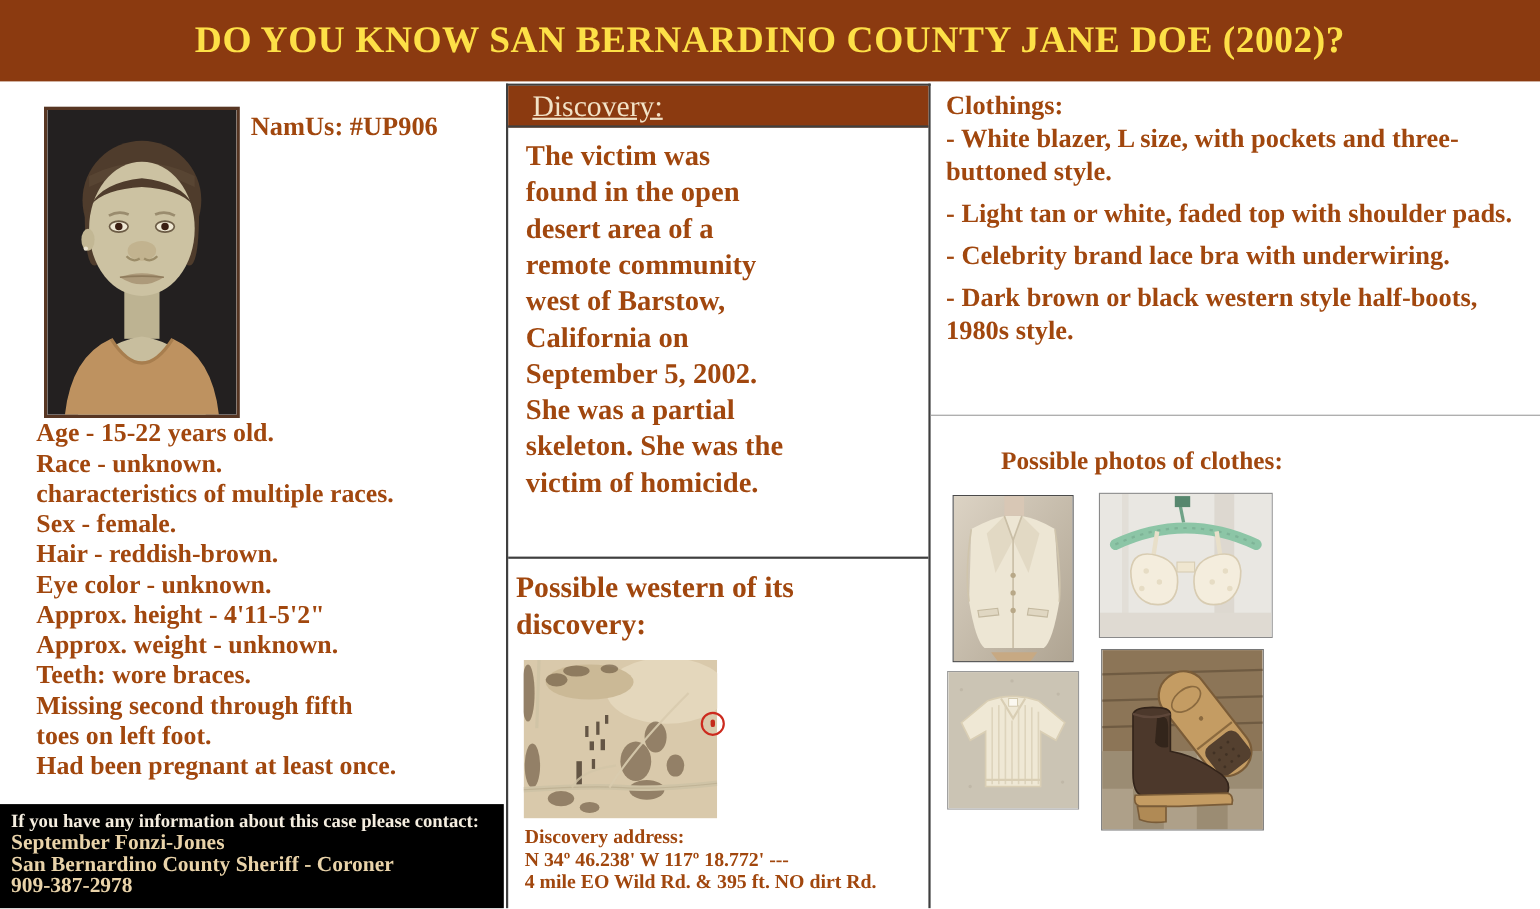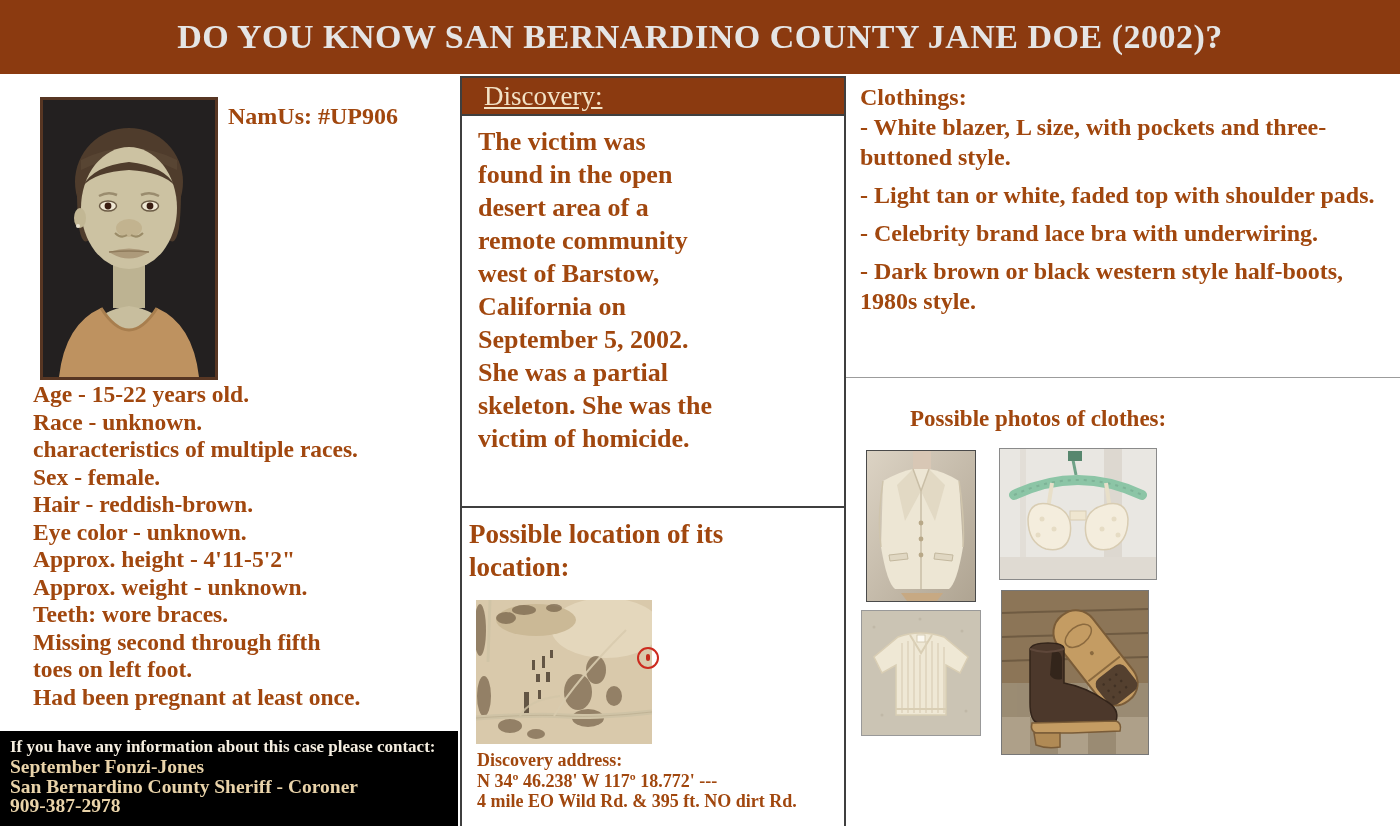--- a/index.html
+++ b/index.html
@@ -1,21 +1,21 @@
 <!DOCTYPE html>
 <html><head>
 <meta charset="utf-8">
 <style>
   html,body{margin:0;padding:0;background:#ffffff;}
   #poster{position:relative;width:1400px;height:826px;background:#ffffff;overflow:hidden;
           font-family:"Liberation Serif","DejaVu Serif",serif;}
   
   .banner{position:absolute;left:0;top:0;width:1400px;height:74px;background:#8B3A10;
           display:flex;align-items:center;justify-content:center;}
-  .banner h1{margin:0;font-size:34px;font-weight:bold;color:#e5e5e5;letter-spacing:.5px;}
+  .banner h1{margin:0;font-size:34px;font-weight:bold;color:#fde047;letter-spacing:.5px;}
   
   .portrait{position:absolute;left:40px;top:97px;width:172px;height:277px;border:3px solid #573623;}
   .portrait svg{display:block;}
   .ids{position:absolute;left:228px;top:101px;font-size:24px;font-weight:bold;color:#A1470E;line-height:30px;white-space:nowrap;}
   .chars{position:absolute;left:33px;top:381px;font-size:23.5px;font-weight:bold;color:#A1470E;line-height:27.5px;}
   .chars div{white-space:nowrap;}
   .contact{position:absolute;left:0;top:731px;width:458px;height:95px;background:#000000;
            box-sizing:border-box;padding:6px 10px;font-weight:bold;}
   .contact .intro{font-size:17px;line-height:20px;color:#F5EEE0;}
   .contact .det{font-size:19.5px;line-height:19.5px;color:#E9D3A9;}
@@ -107,21 +107,21 @@
     <div class="intro">If you have any information about this case please contact:</div>
     <div class="det">September Fonzi-Jones</div>
     <div class="det">San Bernardino County Sheriff - Coroner</div>
     <div class="det">909-387-2978</div>
   </div>
 
   <div class="midpanel">
     <div class="disc-header">Discovery:</div>
     <div class="disc-body">The victim was found in the open desert area of a remote community west of Barstow, California on September 5, 2002. She was a partial skeleton. She was the victim of homicide.</div>
     <div class="mid-divider"></div>
-    <div class="loc-header">Possible location of its location:</div>
+    <div class="loc-header">Possible western of its discovery:</div>
 
     <div class="map-wrap">
       <svg width="176" height="144" viewBox="0 0 176 144">
         <rect width="176" height="144" fill="#D9C9AB"></rect>
         <ellipse cx="130" cy="28" rx="55" ry="30" fill="#E4D7BC"></ellipse>
         <ellipse cx="60" cy="20" rx="40" ry="16" fill="#CBB996"></ellipse>
         <g fill="#6E5A42" opacity=".65">
           <ellipse cx="4" cy="30" rx="6" ry="26"></ellipse>
           <ellipse cx="8" cy="96" rx="7" ry="20"></ellipse>
           <ellipse cx="30" cy="18" rx="10" ry="6"></ellipse>

